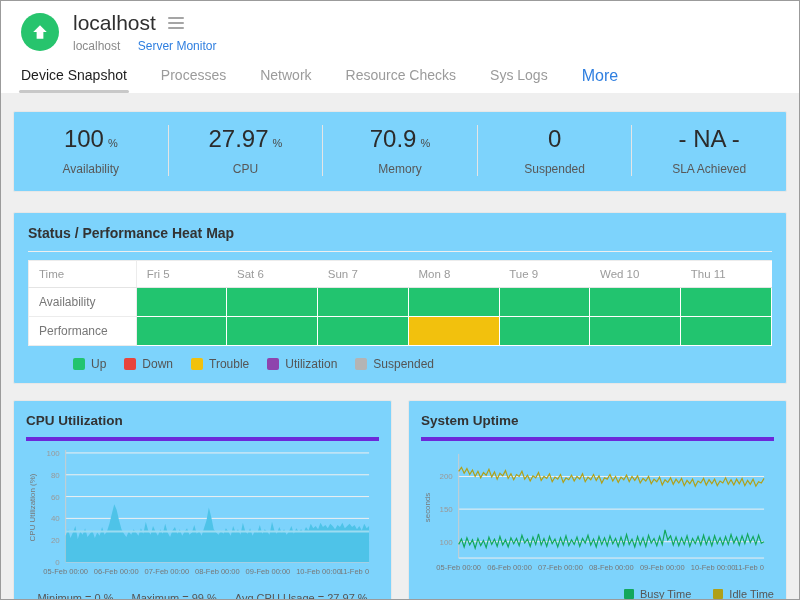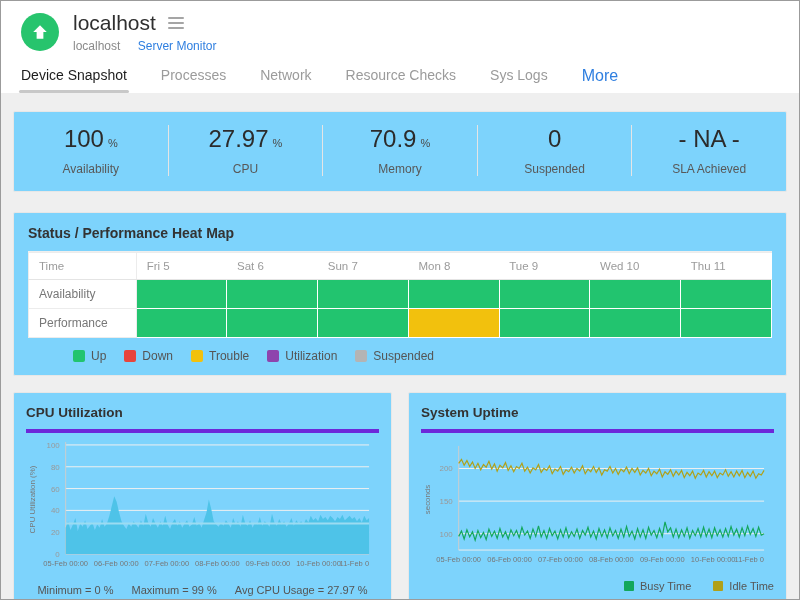--- a/index.html
+++ b/index.html
@@ -33,21 +33,21 @@
   .stats-card { display:flex; padding:13px 0 15px; margin-bottom:20px; }
   .stat { flex:1; text-align:center; }
   .stat + .stat { border-left:1px solid #e5e5e5; }
   .stat-value { font-size:24px; color:#2b2b2b; }
   .stat-unit { font-size:11px; color:#4a4a4a; margin-left:4px; }
   .stat-label { font-size:12px; color:#585858; margin-top:9px; }
 
   
   .heatmap-card { padding:12px 14px 12px; margin-bottom:16px; }
   .section-title { font-size:14px; color:#333; font-weight:700; padding-bottom:10px; border-bottom:1px solid #efefef; }
-  table.heatmap { width:100%; border-collapse:collapse; table-layout:fixed; }
+  table.heatmap { width:100%; border-collapse:collapse; margin-top:8px; table-layout:fixed; }
   table.heatmap th { font-size:11.5px; color:#9b9b9b; font-weight:400; text-align:left; padding:7px 0 7px 10px; border:1px solid #ececec; border-bottom:1px solid #e4e4e4; background:#fff; }
   table.heatmap th.day { border-left:none; border-right:none; }
   table.heatmap td.rowlabel { font-size:12px; color:#777; padding-left:10px; border:1px solid #ececec; background:#fff; }
   table.heatmap td.cell { height:29px; border:1px solid #fff; cursor:pointer; }
   .hm-legend { display:flex; gap:18px; margin-top:11px; align-items:center;margin-left:45px; }
   .hm-legend .item { display:flex; align-items:center; gap:6px; font-size:12px; color:#555; }
   .swatch { width:12px; height:12px; border-radius:2px; display:inline-block; }
 
   
   .charts-row { display:flex; gap:16px; }

